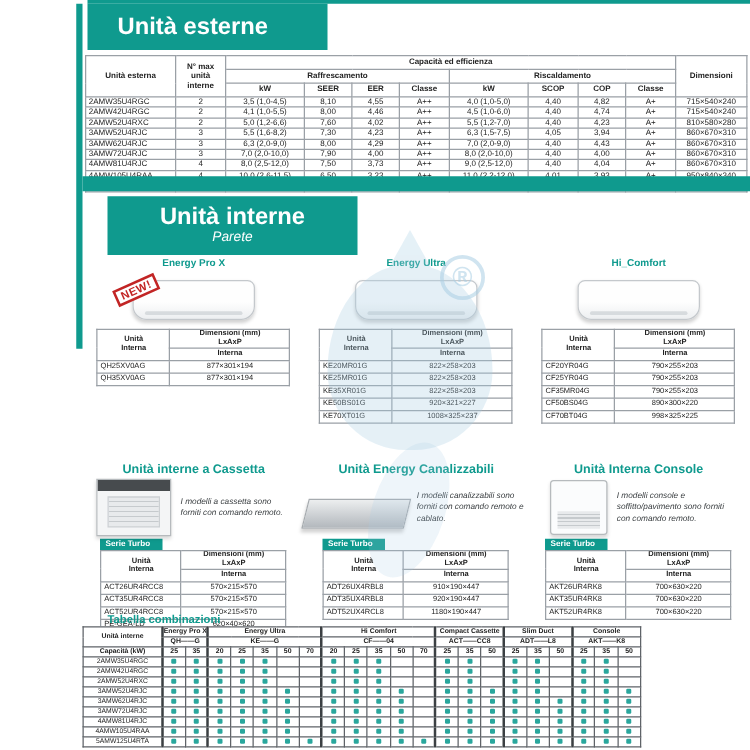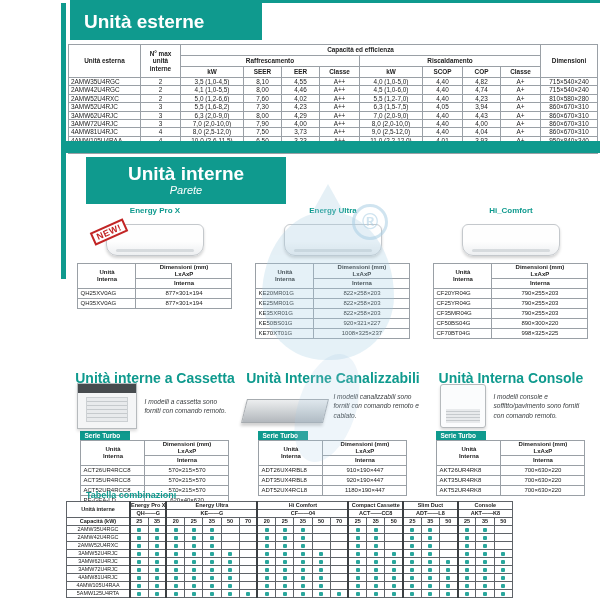--- a/index.html
+++ b/index.html
@@ -4,21 +4,21 @@
 <style>
   html,body{margin:0;padding:0;}
   body{width:600px;height:600px;background:#fff;font-family:"Liberation Sans",sans-serif;color:#222;position:relative;overflow:hidden;}
   .page{position:absolute;inset:0;background:#fff;}
 
   .topline{position:absolute;left:70px;top:0;width:530px;height:3px;background:var(--acc);}
   .leftbar{position:absolute;left:61px;top:3px;width:5px;height:276px;background:var(--acc);}
   .band{position:absolute;left:66px;top:141px;width:534px;height:12px;background:var(--acc);}
 
   .title-box{position:absolute;left:70px;top:3px;width:192px;height:37px;background:var(--acc);color:#fff;
-    display:flex;align-items:center;padding-left:14px;box-sizing:border-box;font-size:19px;font-weight:bold;}
+    display:flex;align-items:center;padding-left:24px;box-sizing:border-box;font-size:19px;font-weight:bold;}
   .wall-box{left:86px;top:157px;width:200px;height:47px;flex-direction:column;justify-content:center;align-items:center;padding-left:0;}
   .wall-box .t1{font-size:19px;font-weight:bold;line-height:1.05;}
   .wall-box .t2{font-size:11px;font-style:italic;font-weight:normal;line-height:1.1;}
 
   table{border-collapse:collapse;table-layout:fixed;background:#fff;}
   th,td{border:1px solid #9aa0a6;text-align:center;padding:0 1px;line-height:1.15;overflow:hidden;white-space:nowrap;}
   .pre{white-space:pre-line;}
 
   .ext{position:absolute;left:68px;top:44px;width:529px;font-size:6.4px;}
   .ext th{font-weight:bold;height:10px;}
@@ -44,21 +44,21 @@
   .unit-wall:after{content:"";position:absolute;bottom:3px;left:9px;right:9px;height:3px;background:#d7dbde;border-radius:2px;}
   .badge-new{position:absolute;left:-16px;top:0px;color:#c22525;border:2px solid #c22525;background:#fff;
     font-weight:bold;font-size:9px;padding:0 3px;transform:rotate(-24deg);letter-spacing:.5px;z-index:2;}
   .mini{font-size:6px;}
   .mini th{height:9px;font-weight:bold;}
   .mini td{height:9px;}
   .mini td.mdl{text-align:left;padding-left:2px;}
 
   .sections{position:absolute;left:66px;top:370px;width:534px;display:flex;z-index:1;}
   .sec{width:33.33%;display:flex;flex-direction:column;align-items:center;}
-  .sec-title{color:var(--acc);font-weight:bold;font-size:14px;height:11px;}
+  .sec-title{color:var(--acc);font-weight:bold;font-size:10px;height:11px;}
   .sec-row{display:flex;gap:7px;align-items:center;height:50px;}
   .desc{font-size:6.6px;font-style:italic;color:#3c4043;width:88px;line-height:1.4;text-align:left;}
   .serieblock{display:flex;flex-direction:column;align-items:flex-start;}
   .serie{background:var(--acc);color:#fff;font-size:6.5px;font-weight:bold;padding:1px 10px 1px 4px;}
   .fig-cassette{width:58px;height:44px;border:1px solid #b6babd;background:linear-gradient(180deg,#474b4e 0 20%,#f4f5f6 20%);position:relative;box-shadow:0 2px 3px rgba(0,0,0,.15);}
   .fig-cassette:after{content:"";position:absolute;left:8px;right:8px;top:13px;bottom:6px;
     background:repeating-linear-gradient(180deg,#e8eaec 0 3px,#c6cacd 3px 4px);border:1px solid #ccd0d3;}
   .fig-duct{width:80px;height:22px;border:1px solid #a6abaf;background:linear-gradient(180deg,#eceeef,#b3b8bd);
     transform:skewX(-14deg);box-shadow:0 3px 3px rgba(0,0,0,.18);margin-top:10px;}
   .fig-console{width:44px;height:42px;border:1px solid #b6babd;border-radius:3px;background:#fbfcfd;position:relative;box-shadow:0 2px 3px rgba(0,0,0,.15);}
@@ -420,21 +420,21 @@
               </tr>
               <tr>
                 <td class="mdl">PE-GEA-LD</td>
                 <td>620×40×620</td>
               </tr>
             </tbody>
           </table>
         </div>
       </div>
       <div class="sec">
-        <div class="sec-title">Unità Interne Canalizzabili</div>
+        <div class="sec-title">Unità Energy Canalizzabili</div>
         <div class="sec-row">
           <div class="fig-duct"></div>
           <div class="desc">I modelli canalizzabili sono forniti con comando remoto e cablato.</div>
         </div>
         <div class="serieblock">
           <div class="serie">Serie Turbo</div>
           <table class="mini">
             <colgroup>
               <col style="width:64px">
               <col style="width:84px">

